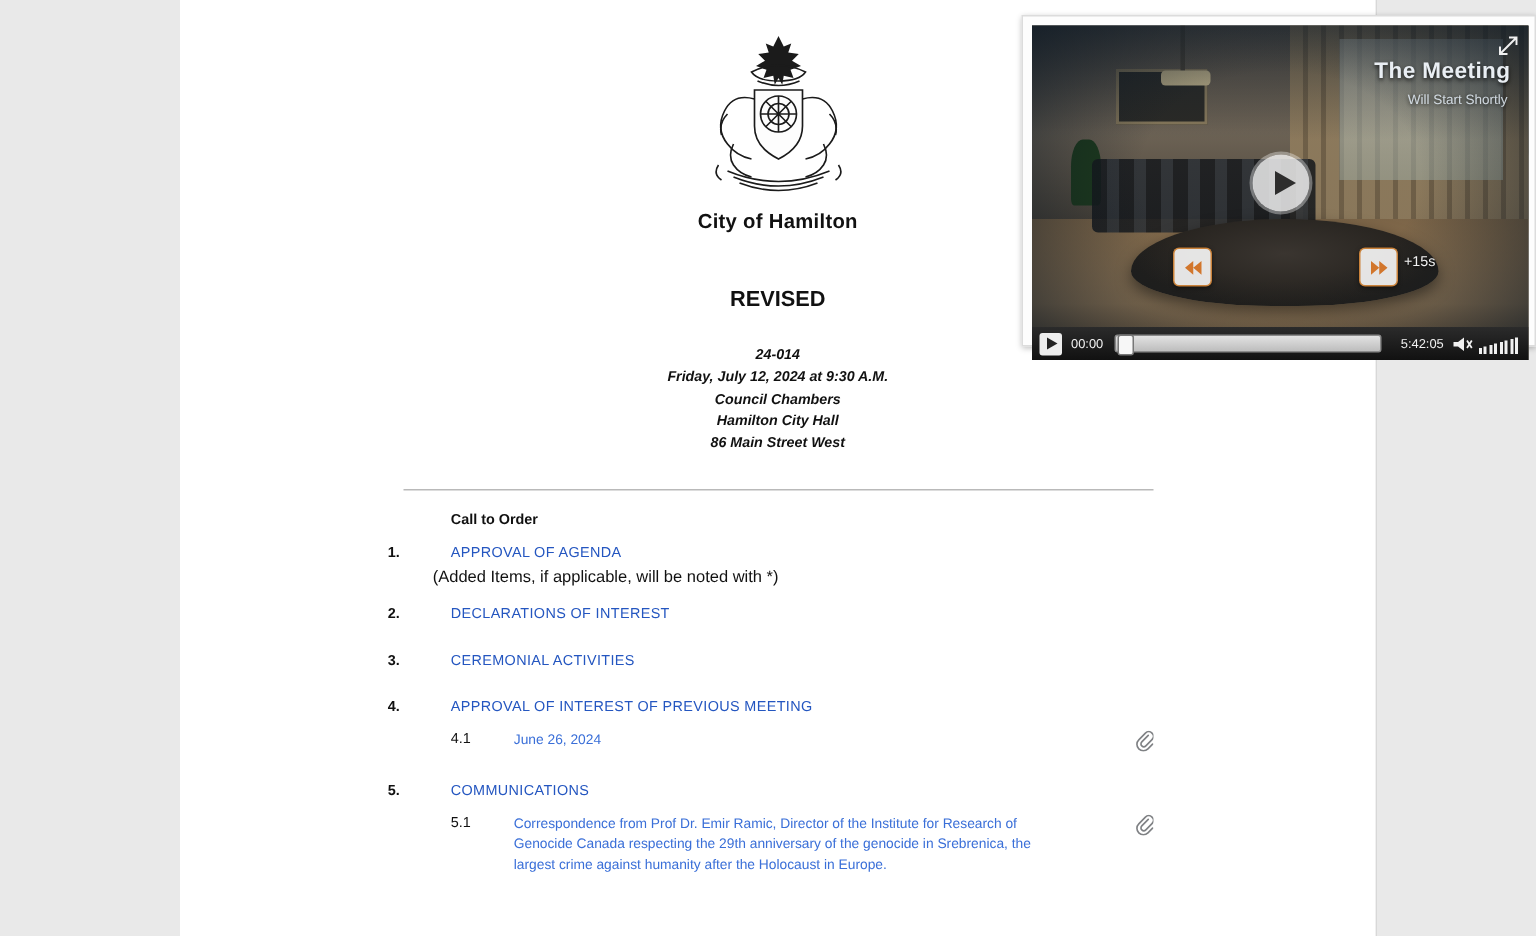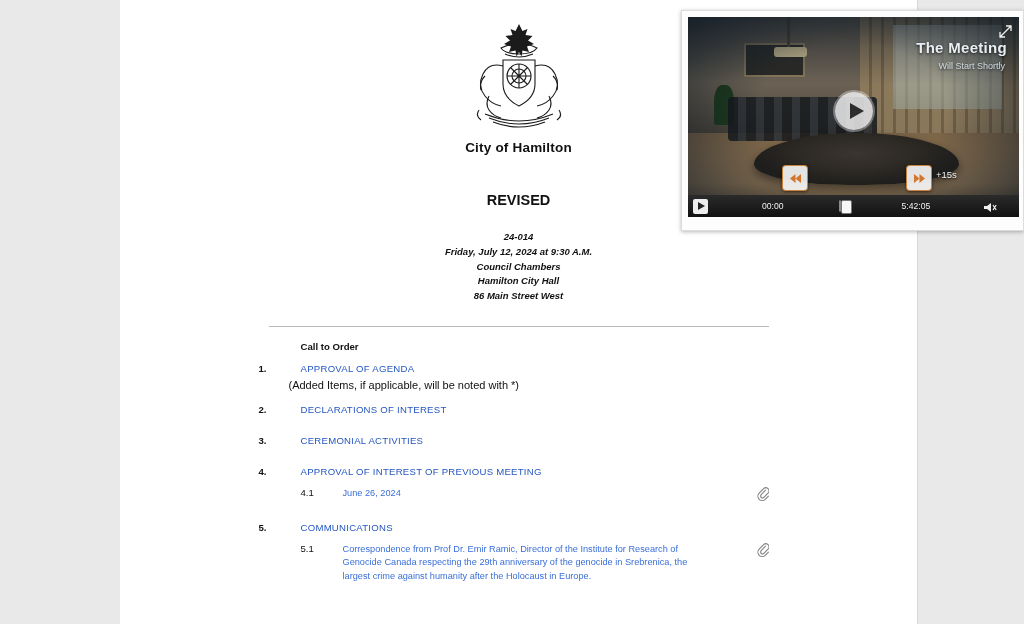--- a/index.html
+++ b/index.html
@@ -171,21 +171,21 @@
     background: #fdfdfd;
     box-shadow: 0 1px 4px rgba(0,0,0,.28);
     border: 1px solid #dcdcdc;
     box-sizing: border-box;
   }
   .video-frame {
     position: absolute;
     left: 6px;
     top: 6px;
     width: 331px;
-    height: 200px;
+    height: 223px;
     background: #0d1a24;
     overflow: hidden;
   }
   
   .room {
     position: absolute;
     inset: 0;
     background:
       linear-gradient(to bottom, #3a3630 0%, #2e2a25 38%, #6b5a46 39%, #8a7357 100%);
   }
@@ -338,21 +338,20 @@
   .ctrl-bar {
     position: absolute;
     left: 0; bottom: 0;
     width: 100%;
     height: 22px;
     background: linear-gradient(to bottom, #2b2b2b, #111111);
     display: flex;
     align-items: center;
     padding: 0 5px;
     box-sizing: border-box;
-    gap: 48px;
   }
   .ctrl-play {
     width: 15px; height: 15px;
     background: #ededed;
     border-radius: 2px;
     position: relative;
     cursor: pointer;
     flex: 0 0 15px;
   }
   .ctrl-play::after {

